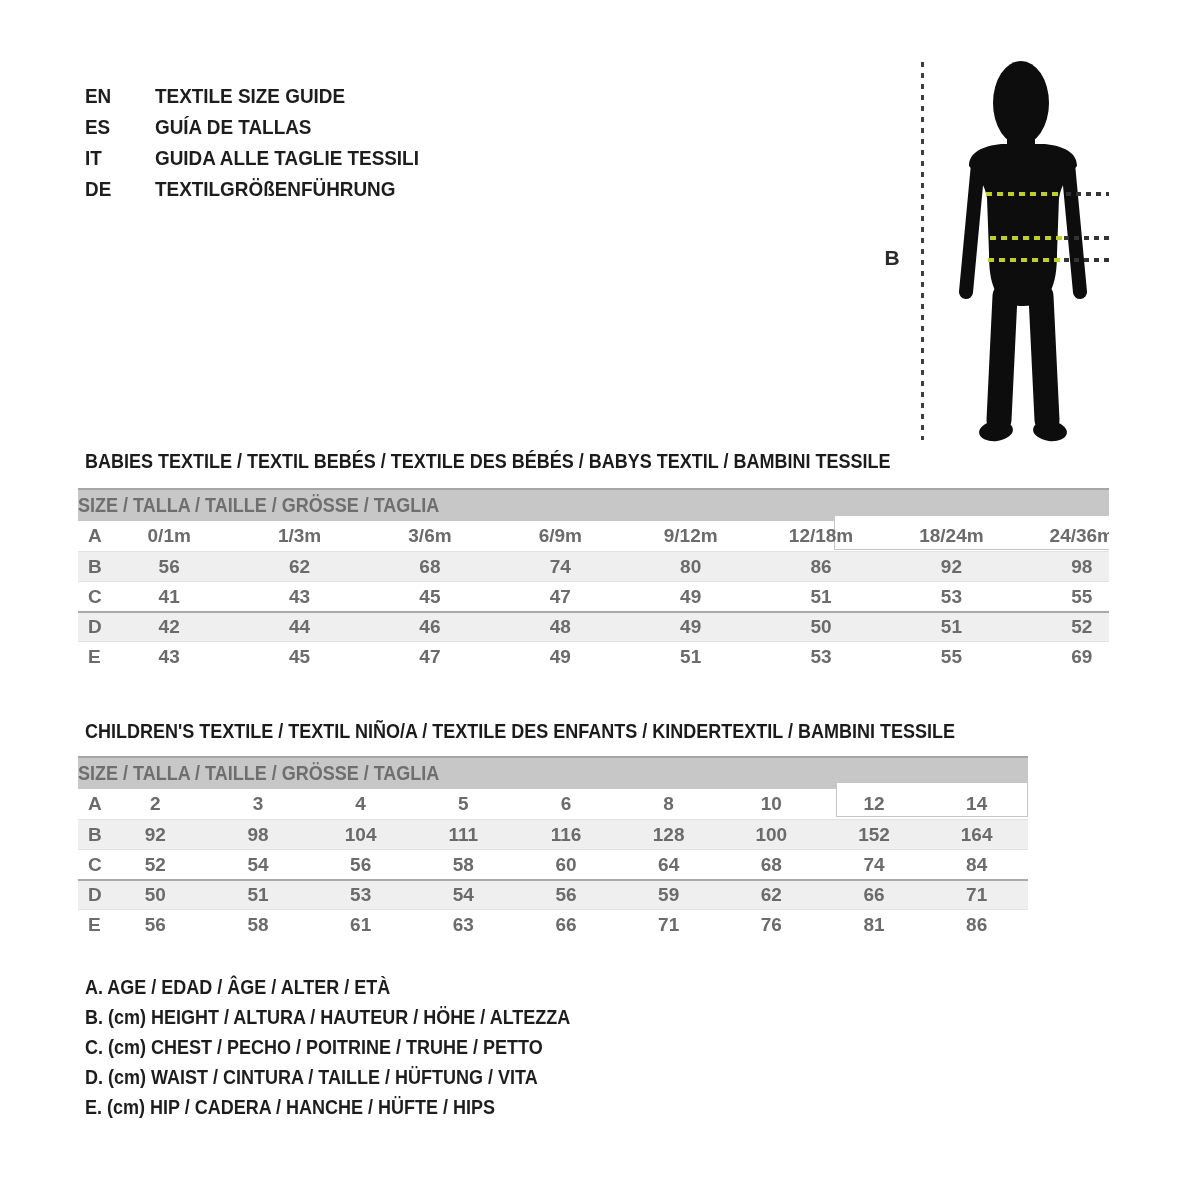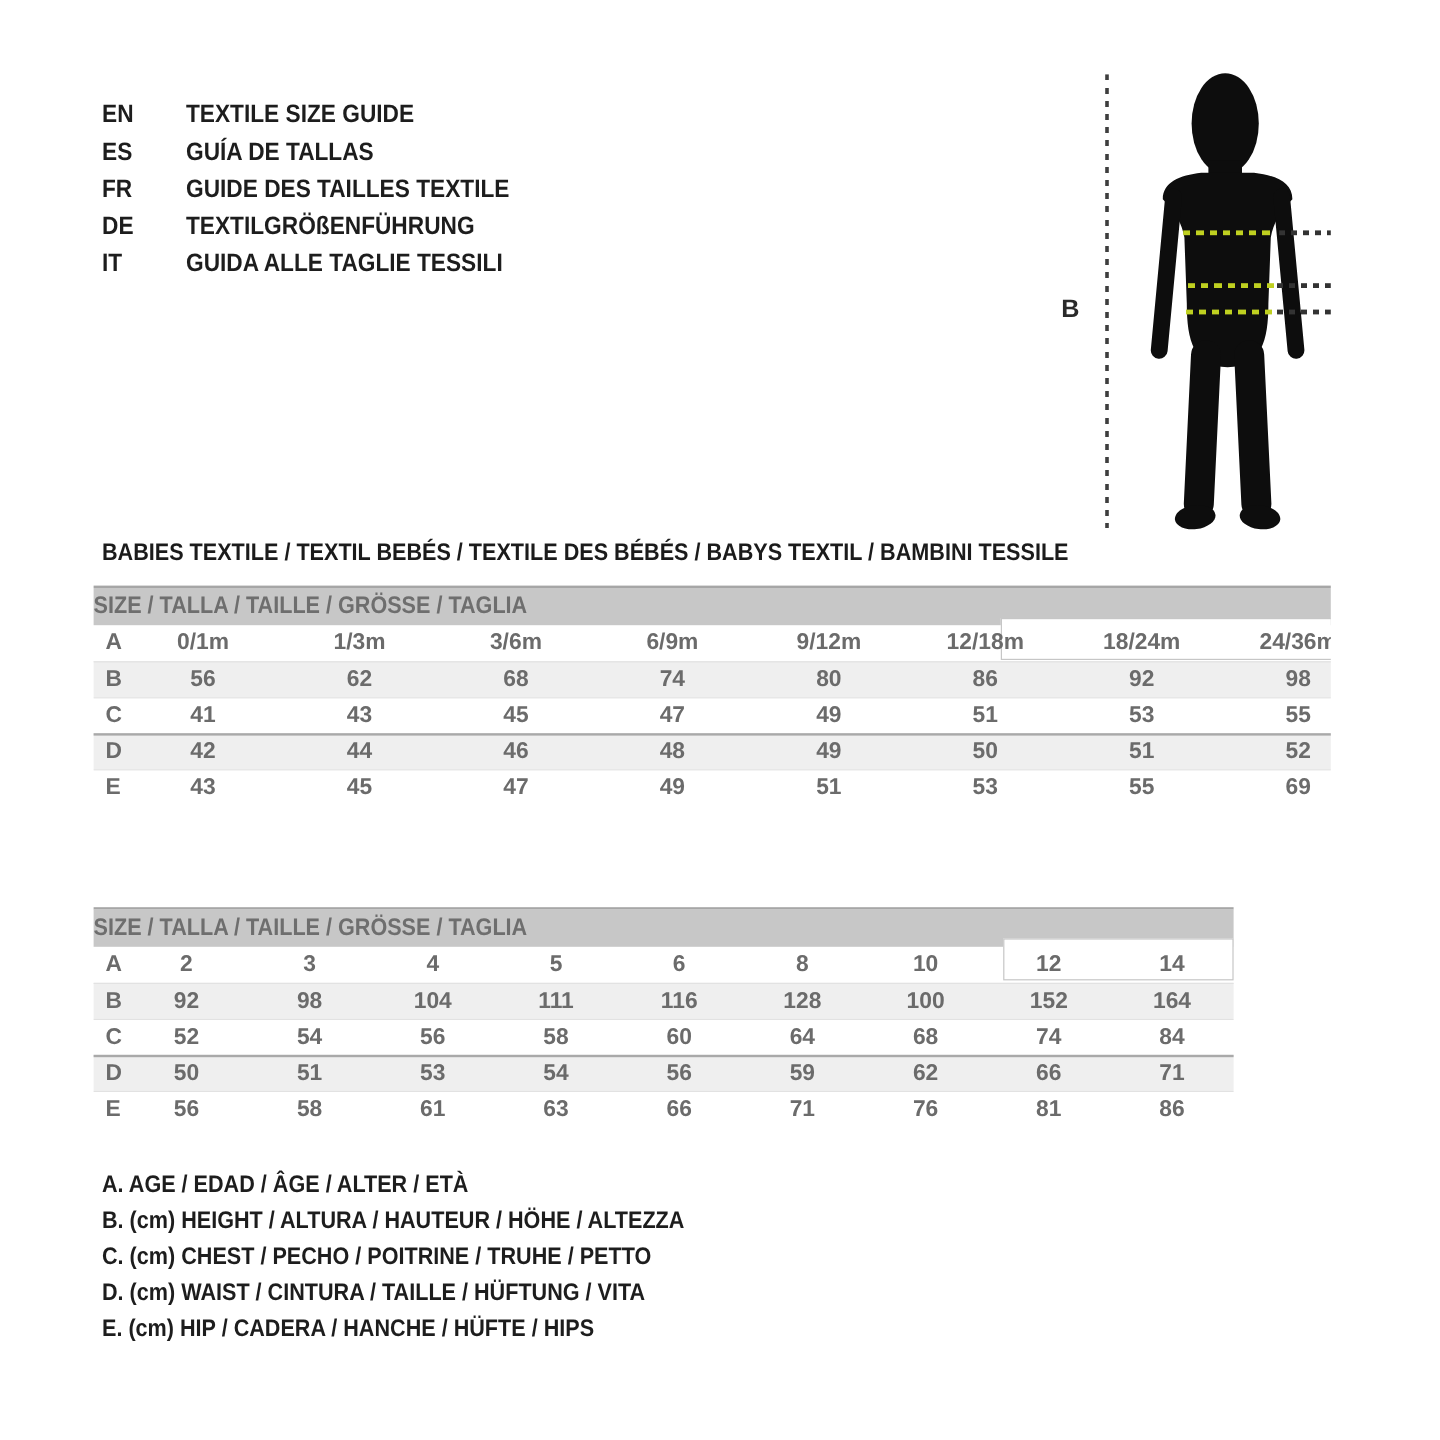--- a/index.html
+++ b/index.html
@@ -70,30 +70,26 @@
   <div class="langs">
     <div class="lang-row">
       <span class="lang-code"><span class="cond">EN</span></span>
       <span class="cond">TEXTILE SIZE GUIDE</span>
     </div>
     <div class="lang-row">
       <span class="lang-code"><span class="cond">ES</span></span>
       <span class="cond">GUÍA DE TALLAS</span>
     </div>
     <div class="lang-row">
-      <span class="lang-code"><span class="cond">FR</span></span>
-      <span class="cond">GUIDE DES TAILLES TEXTILE</span>
+      <span class="lang-code"><span class="cond">IT</span></span>
+      <span class="cond">GUIDA ALLE TAGLIE TESSILI</span>
     </div>
     <div class="lang-row">
       <span class="lang-code"><span class="cond">DE</span></span>
       <span class="cond">TEXTILGRÖßENFÜHRUNG</span>
-    </div>
-    <div class="lang-row">
-      <span class="lang-code"><span class="cond">IT</span></span>
-      <span class="cond">GUIDA ALLE TAGLIE TESSILI</span>
     </div>
   </div>
 
   <svg class="figure-svg" width="136" height="386" viewBox="0 0 136 386" aria-hidden="true">
     <g fill="#0d0d0d" stroke="none">
       <ellipse cx="66" cy="45" rx="28" ry="42"></ellipse>
       <rect x="52" y="76" width="28" height="18"></rect>
       <path d="M 14 108
                C 14 94, 28 88, 46 86
                L 90 86
@@ -188,20 +184,23 @@
           <div class="cell">49</div>
           <div class="cell">51</div>
           <div class="cell">53</div>
           <div class="cell">55</div>
           <div class="cell">69</div>
         </div>
       </div>
     <div class="hbox" id="babies-hbox"></div>
   </div>
 
+  <div class="section-title" id="children-title">
+    <span class="cond">CHILDREN'S TEXTILE / TEXTIL NIÑO/A / TEXTILE DES ENFANTS / KINDERTEXTIL / BAMBINI TESSILE</span>
+  </div>
   <div class="sizetable" id="children-table">
     <div class="topline"></div>
     <div class="thead">
       <span class="cond">SIZE / TALLA / TAILLE / GRÖSSE / TAGLIA</span>
     </div>
     <div id="children-rows">
         <div class="trow cols9">
           <div class="rlabel">A</div>
           <div class="cell">2</div>
           <div class="cell">3</div>

